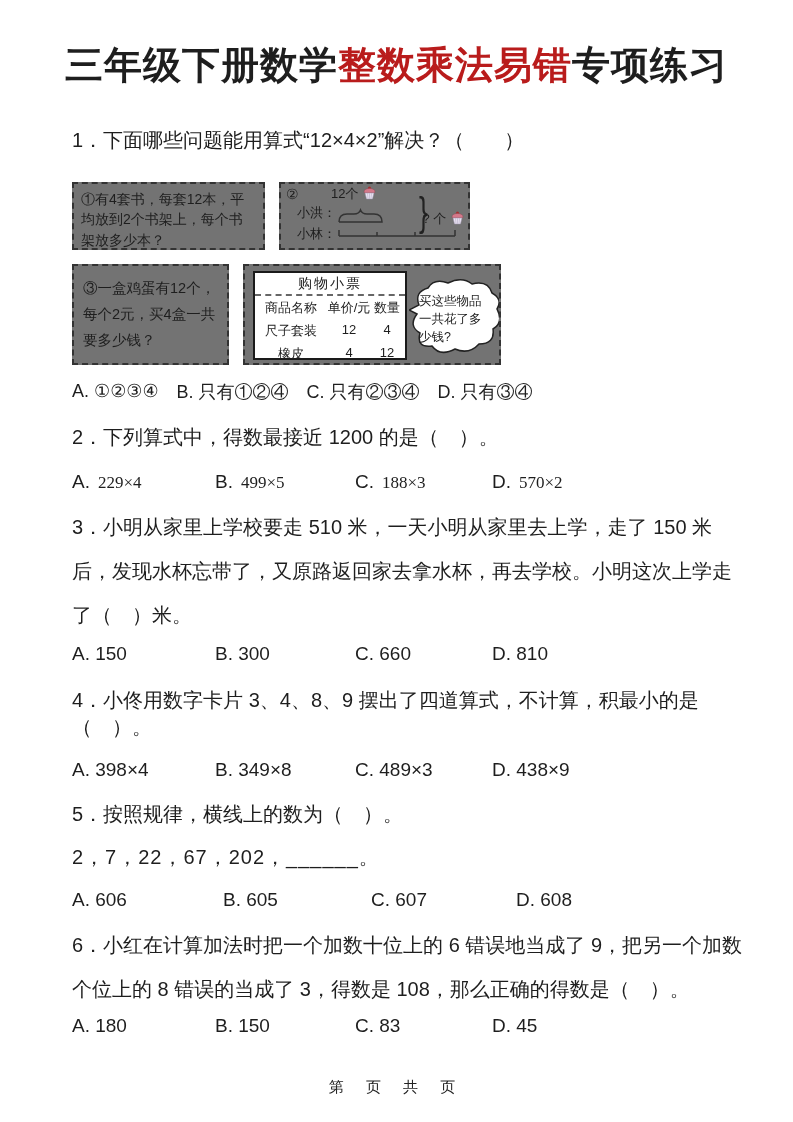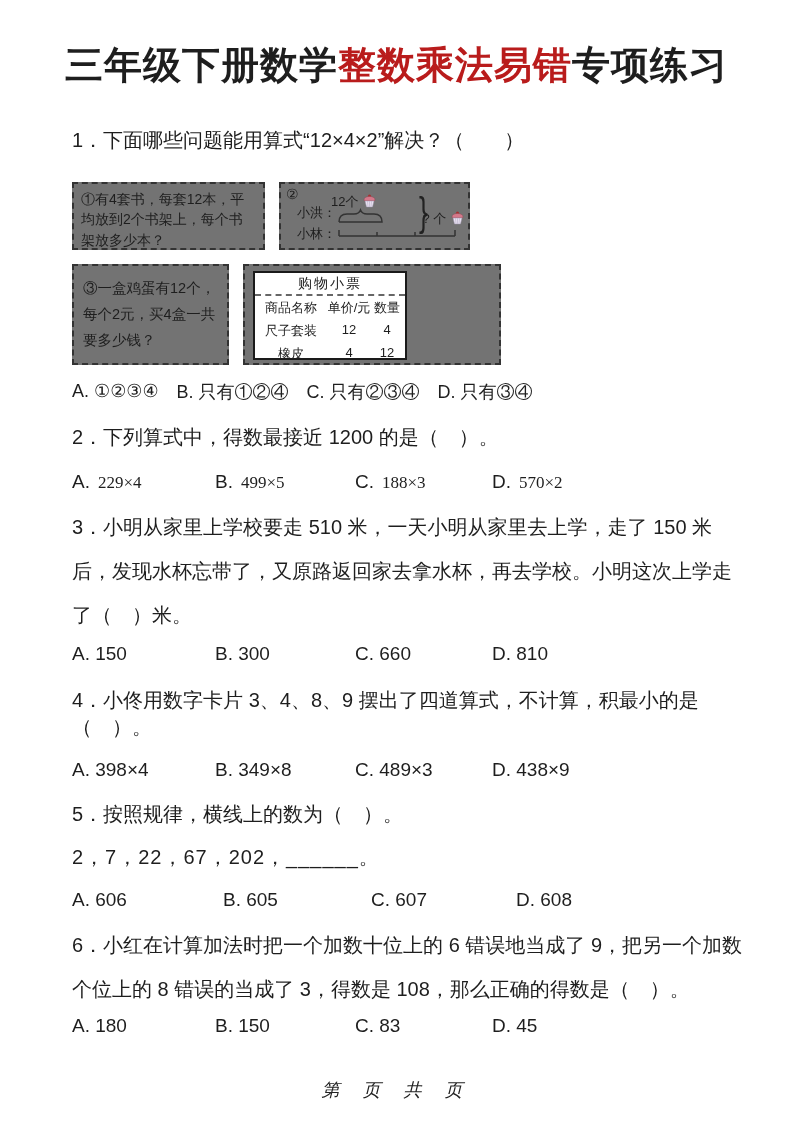--- a/index.html
+++ b/index.html
@@ -34,21 +34,21 @@
   .row2 { margin-top:14px; }
   .dbox { border:2px dashed #333; background:#737373; }
   .box1 { width:193px; height:68px; padding:5px 7px; font-size:14px; line-height:1.45; }
   .box2 { width:191px; height:68px; position:relative; font-size:13px; }
   .box3 { width:157px; height:101px; padding:9px 9px; font-size:14.5px; line-height:1.8; }
   .box4 { width:258px; height:101px; position:relative; }
 
   
   .b2-abs { position:absolute; white-space:nowrap; }
   .b2-circ { left:5px; top:2px; font-size:14px; }
-  .b2-amt { left:50px; top:9px; font-size:13px; }
+  .b2-amt { left:50px; top:1px; font-size:13px; }
   .b2-n1 { left:16px; top:20px; }
   .b2-n2 { left:16px; top:41px; }
   .b2-brace {
     left:138px; top:8px; font-size:38px; font-weight:400;
     transform:scale(0.7,1.05); transform-origin:left top; line-height:1; color:#222;
   }
   .b2-q { right:3px; top:26px; font-size:13px; }
   .svg-abs { position:absolute; }
   .cupcake { vertical-align:-2px; }
 
@@ -82,21 +82,21 @@
   .mt-q3o { margin-top:6px; }
   .mt-q4 { margin-top:22px; }
   .mt-q5 { margin-top:20px; }
   .seq { font-size:20px; margin-top:16px; letter-spacing:1px; }
   .mt-q5o { margin-top:18px;gap:8px; }
   .mt-q6o { margin-top:4px; }
 
   
   .footer {
     position:absolute; left:0; top:1078px; width:100%;
-    text-align:center; font-size:18px; letter-spacing:9px; color:#222;font-style:italic;
+    text-align:center; font-size:15px; letter-spacing:9px; color:#222;
   }
 </style>
 </head>
 <body>
 
 <div class="page">
 
   <h1 class="title"><span>三年级下册数学</span><span class="hl" style="color: #b91c1c;">整数乘法易错</span><span>专项练习</span></h1>
 
   <div class="content">
@@ -147,20 +147,26 @@
             <span>单价/元</span>
             <span>数量</span>
             <span>尺子套装</span>
             <span>12</span>
             <span>4</span>
             <span>橡皮</span>
             <span>4</span>
             <span>12</span>
           </div>
         </div>
+        <div class="bubble">
+          <svg width="90" height="80" viewBox="0 0 90 80">
+            <path d="M8,36 L0,32 L10,27 Q5,14 19,10 Q25,0 39,5 Q53,-2 63,6 Q79,2 83,15 Q94,21 88,31 Q95,45 84,51 Q86,66 70,66 Q60,77 46,71 Q31,79 23,68 Q7,70 11,55 Q-1,48 8,36 Z" fill="#ffffff" stroke="#222" stroke-width="1.5"></path>
+          </svg>
+          <div class="bubble-text">买这些物品一共花了多少钱?</div>
+        </div>
       </div>
     </div>
 
     <div class="opts-q1">
       <span>A. ①②③④</span>
       <span>B. 只有①②④</span>
       <span>C. 只有②③④</span>
       <span>D. 只有③④</span>
     </div>
 

